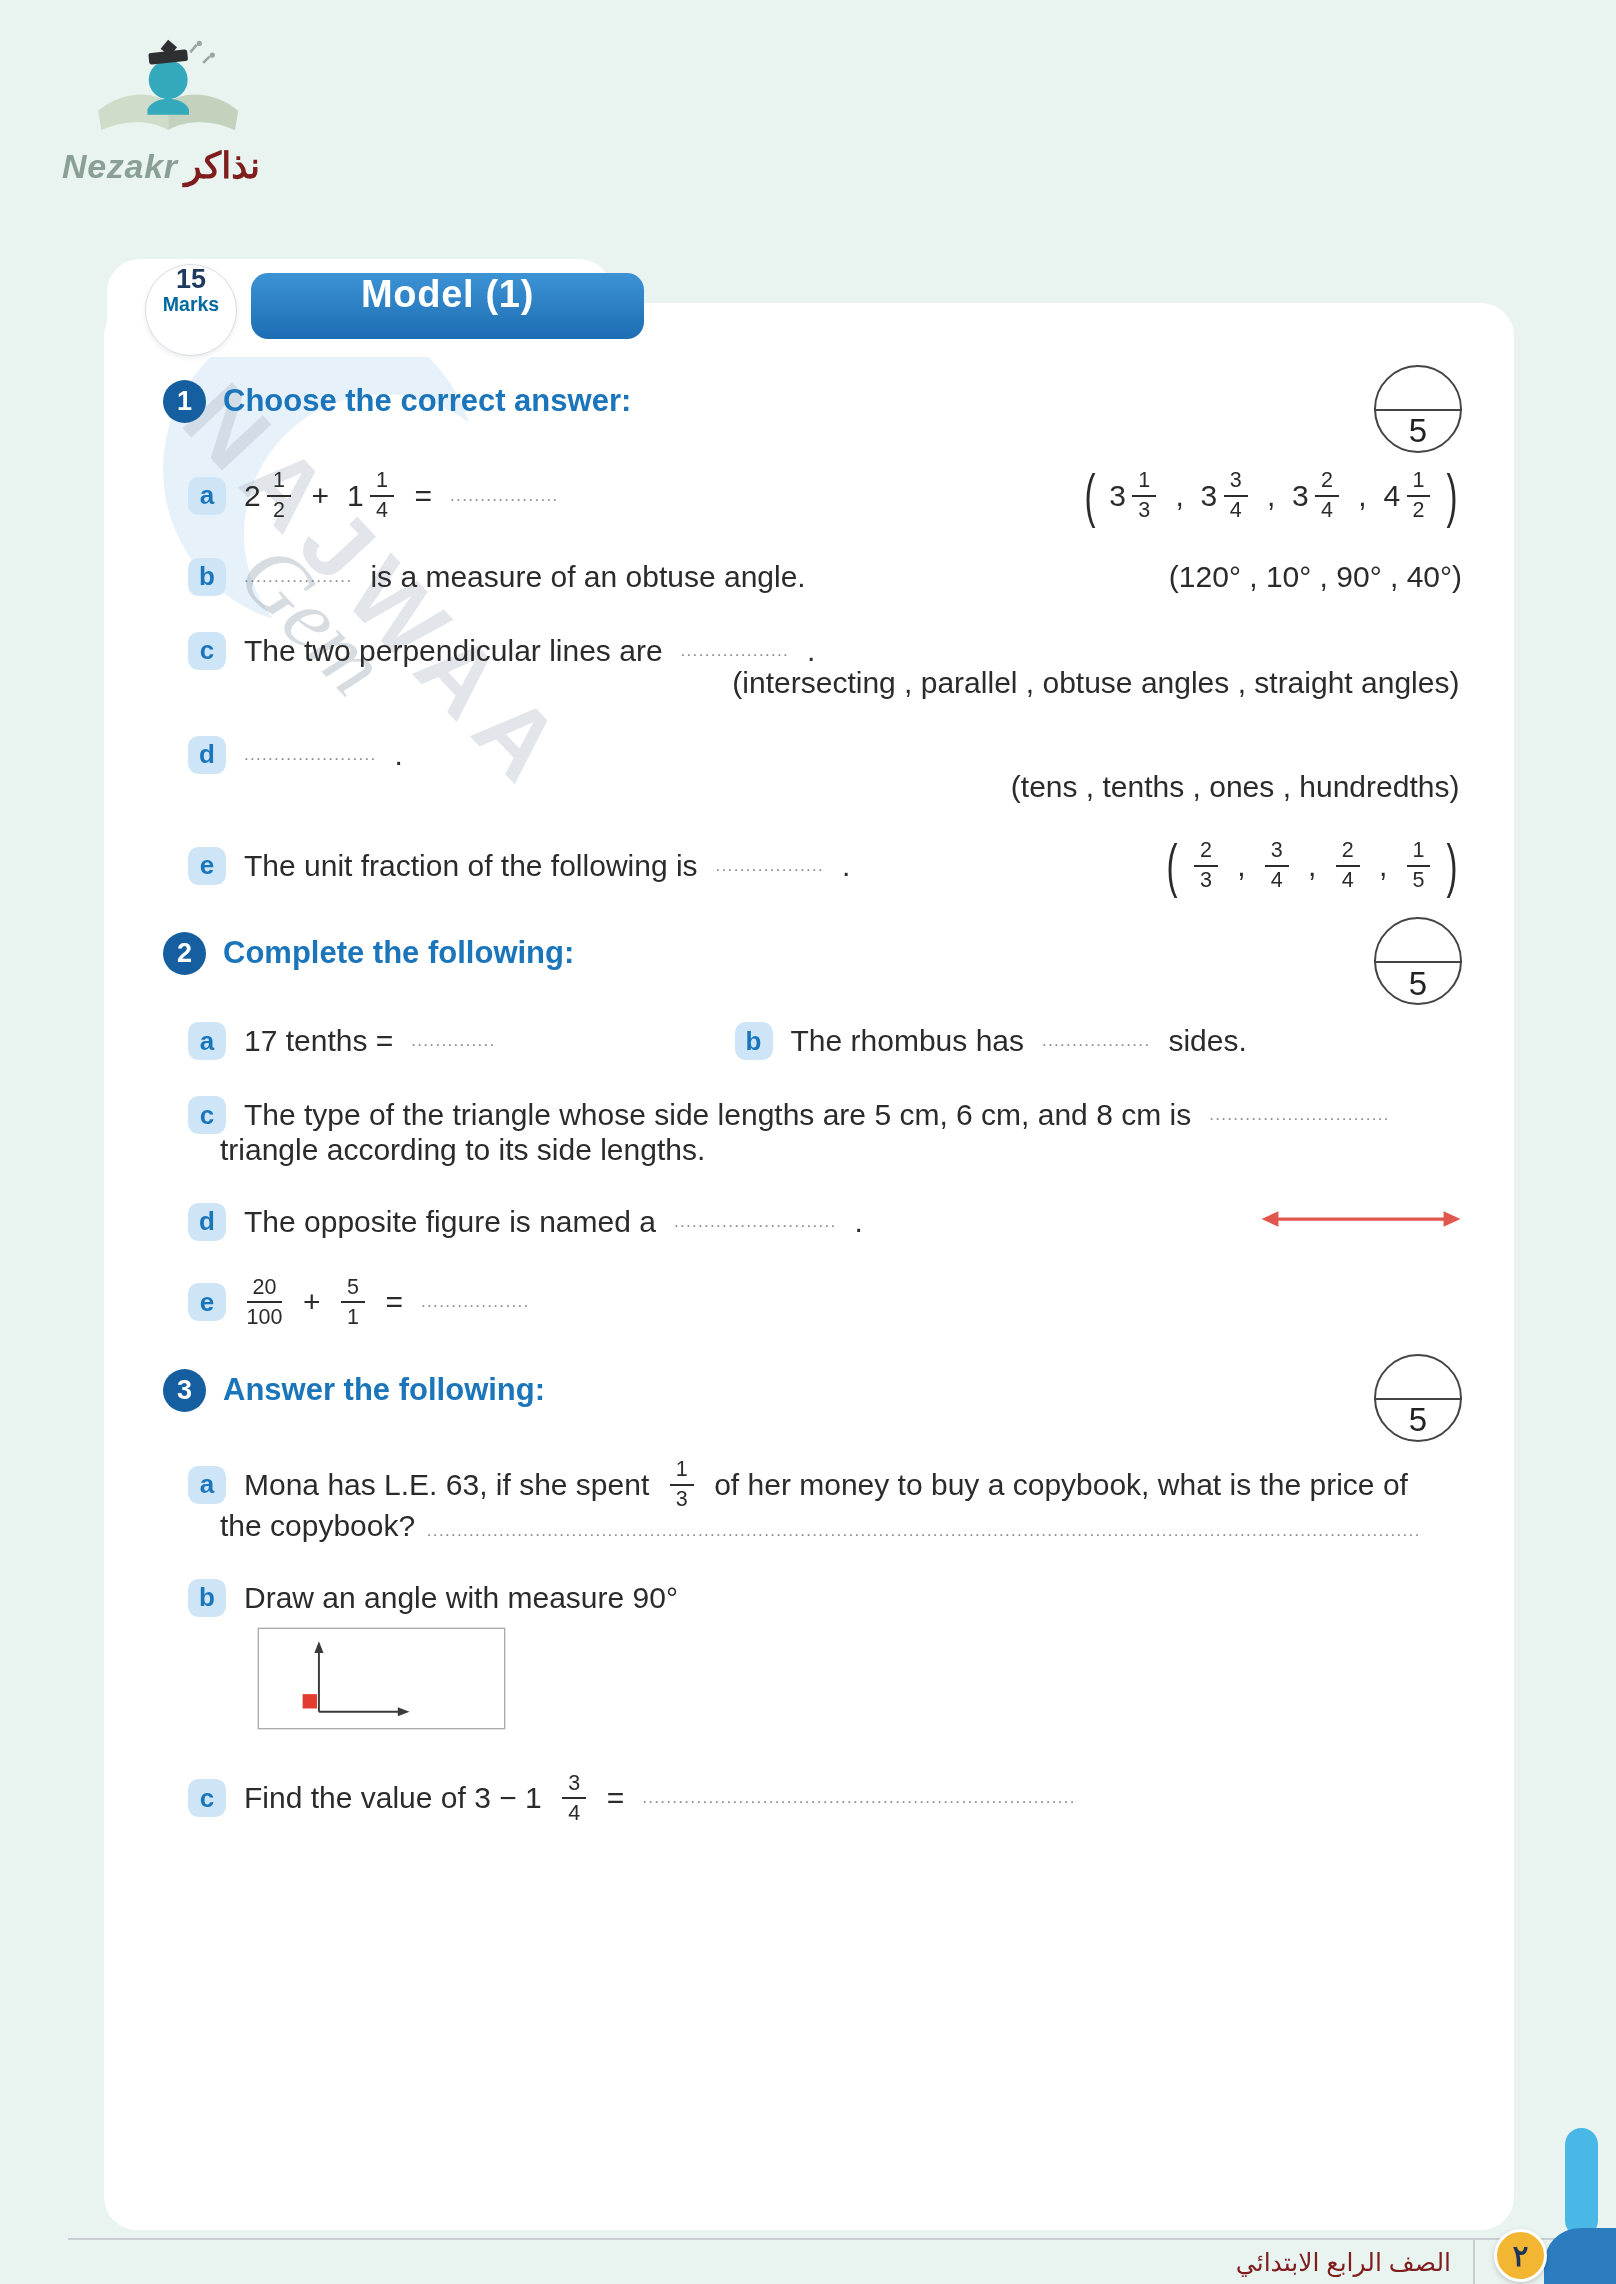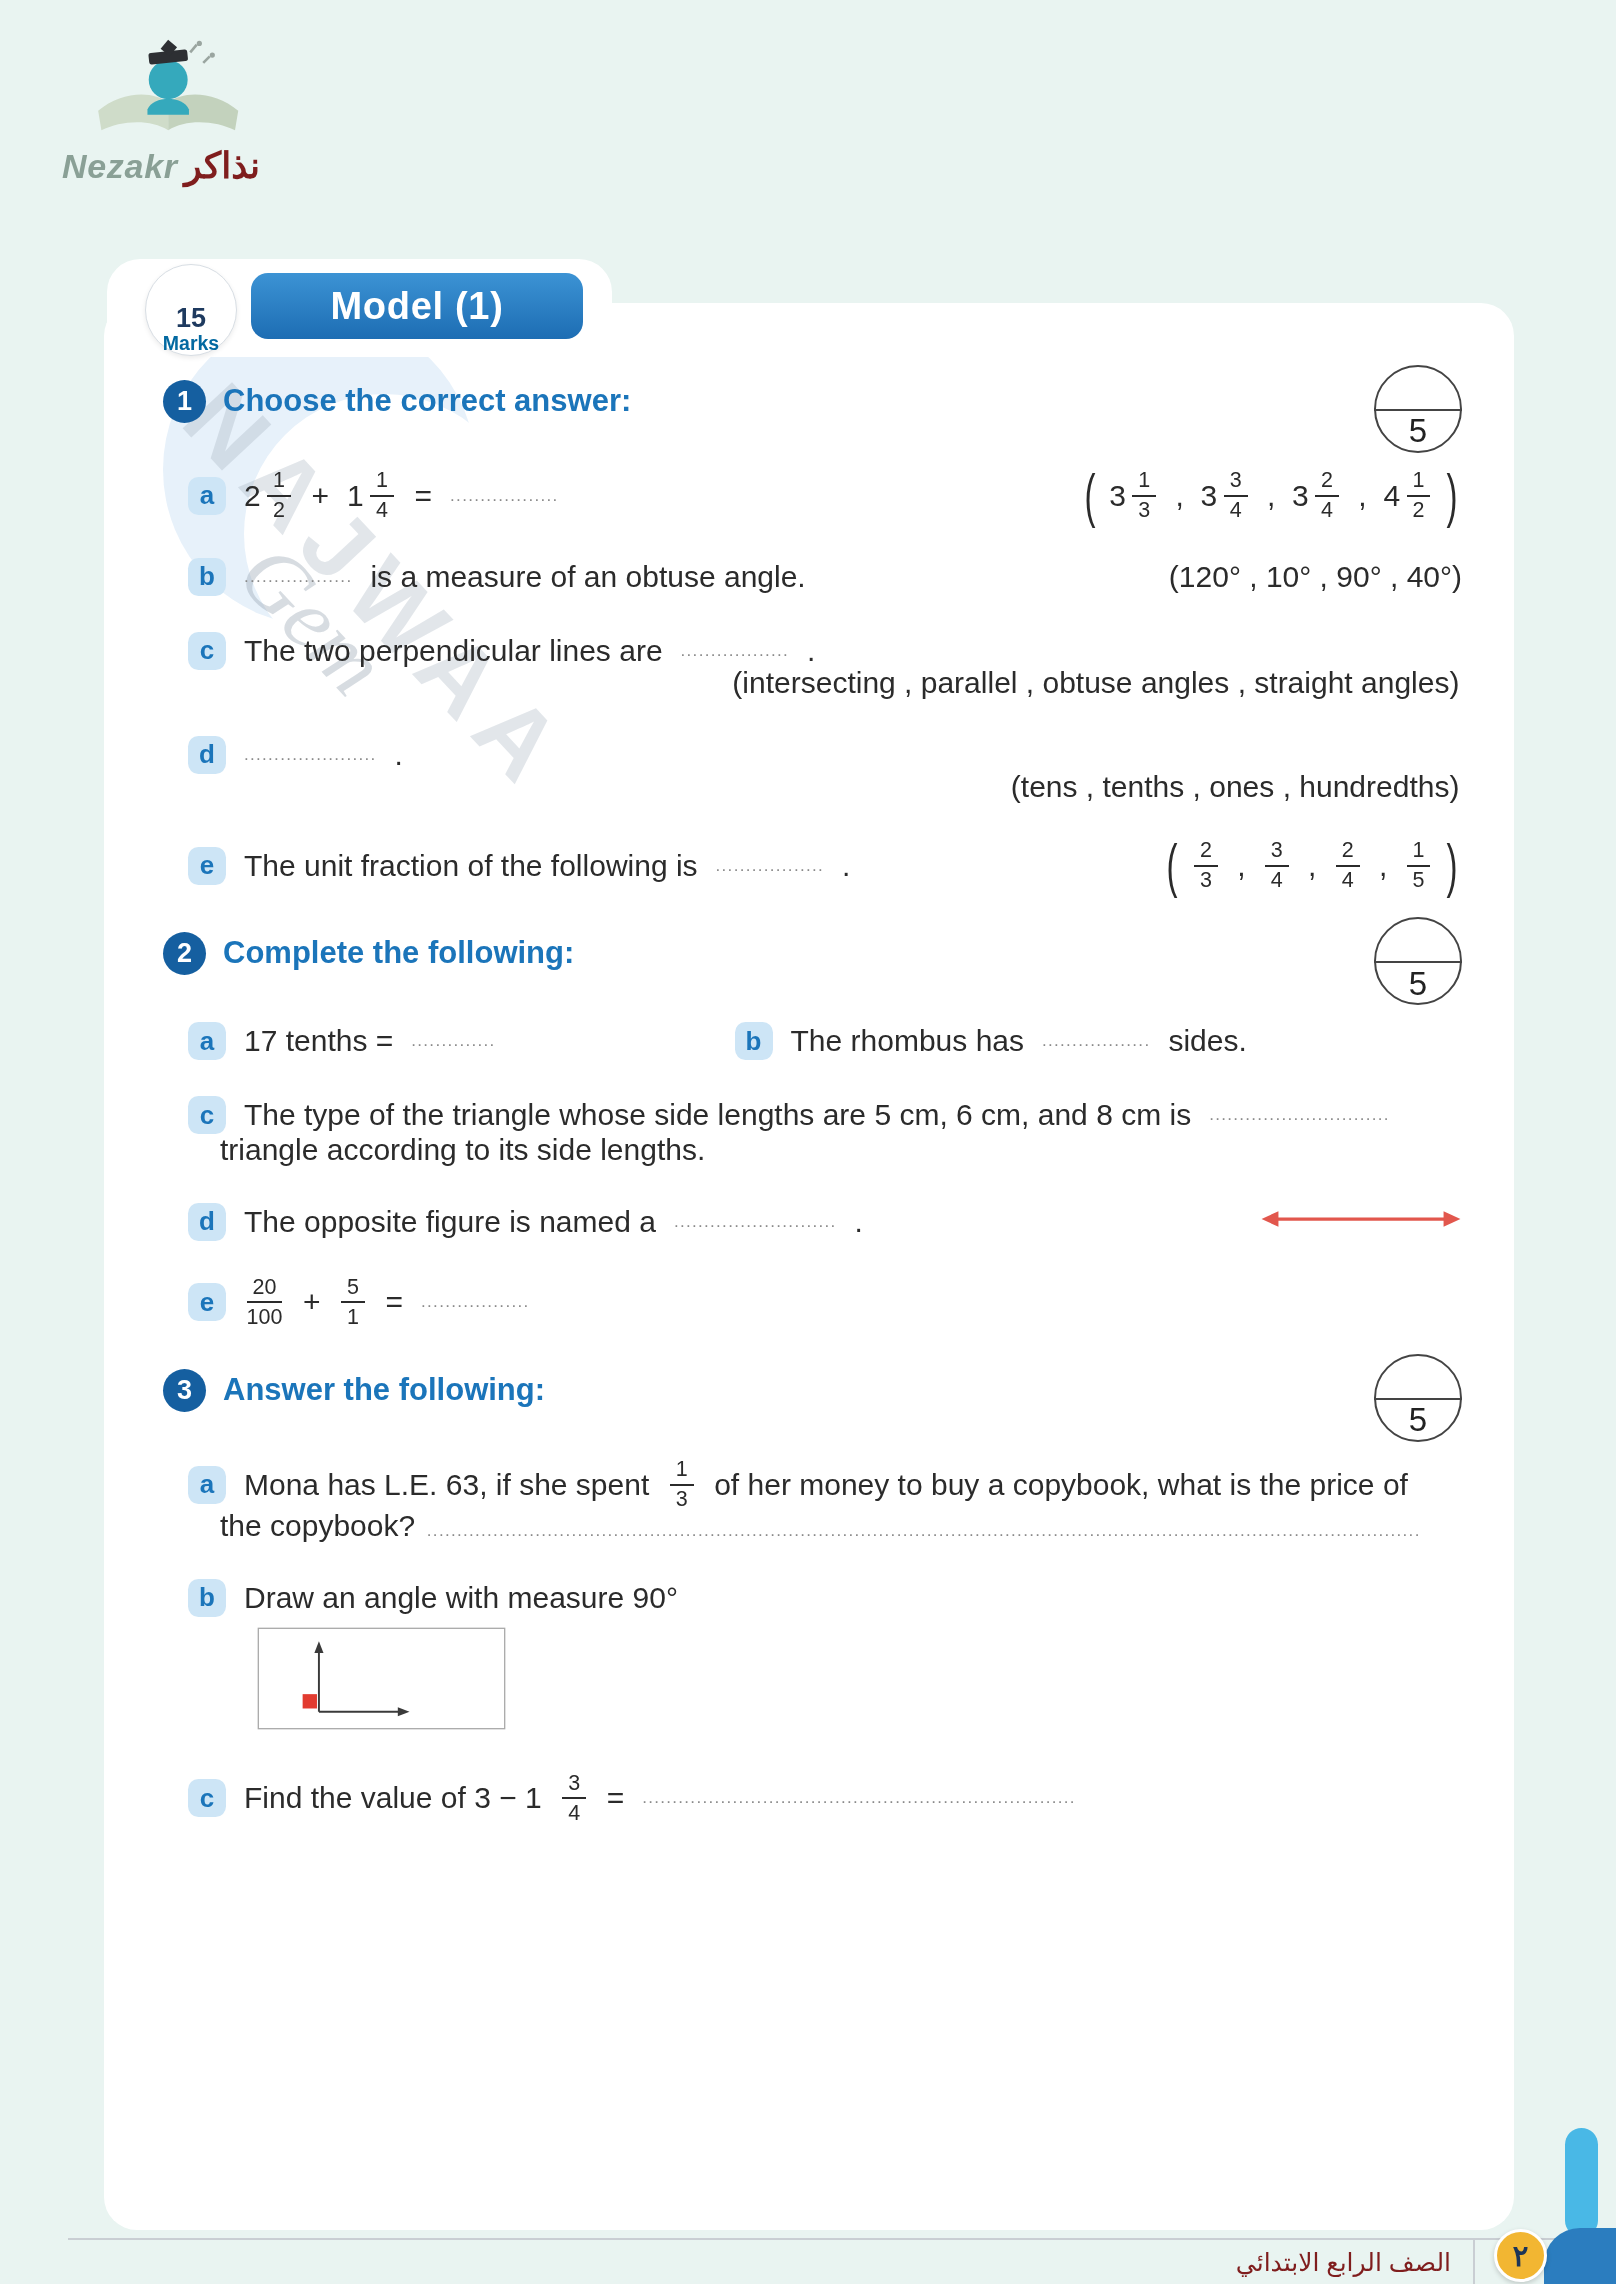--- a/index.html
+++ b/index.html
@@ -9,23 +9,23 @@
 
   
   .logo { position:absolute; left:62px; top:33px; width:221px; }
   .logo-art { position:relative; width:169px; height:107px; margin-left:23px; }
   .logo-text { margin-top:5.2px; display:flex; align-items:baseline; gap:6.5px; }
   .logo-latin { font-size:34px; font-weight:bold; font-style:italic; color:#8aa096; letter-spacing:0.7px; }
   .logo-ar { font-size:36px; font-weight:bold; color:#7f1d1d; }
 
   
   .badge-tab { position:absolute; left:107px; top:259px; width:505px; height:98px; background:#ffffff; border-radius:33px; z-index:3; }
-  .pill { position:absolute; left:251px; top:273px; width:332px; height:66px; background:linear-gradient(180deg,#3c93d4,#1d6db3); border-radius:17px; display:flex; align-items:center; justify-content:center; z-index:4; }
+  .pill { position:absolute; left:251px; top:273px; width:393px; height:66px; background:linear-gradient(180deg,#3c93d4,#1d6db3); border-radius:17px; display:flex; align-items:flex-start; justify-content:center; z-index:4; }
   .pill span { color:#fff; font-size:38px; font-weight:bold; letter-spacing:0.7px; }
-  .marks-circle { position:absolute; left:145px; top:264px; width:92px; height:92px; background:#fff; border:1.3px solid #d8dee4; border-radius:50%; display:flex; flex-direction:column; align-items:center; justify-content:flex-end; z-index:5; box-shadow:0 2px 5.2px rgba(0,0,0,.08); }
+  .marks-circle { position:absolute; left:145px; top:264px; width:92px; height:92px; background:#fff; border:1.3px solid #d8dee4; border-radius:50%; display:flex; flex-direction:column; align-items:center; justify-content:flex-start; z-index:5; box-shadow:0 2px 5.2px rgba(0,0,0,.08); }
   .marks-val { font-size:27px; font-weight:bold; color:#1e3a5f; line-height:1.05; }
   .marks-lbl { font-size:19.5px; font-weight:bold; color:#0369a1; }
 
   
   .card { position:absolute; left:104px; top:303px; width:1410px; height:1927px; background:#ffffff; border-radius:33px; z-index:2; overflow:hidden; }
   .wm-circle { position:absolute; left:59px; top:9.8px; width:313px; height:313px; border-radius:50%; background:#e7f1fa; z-index:0; }
   .wm-circle-inner { position:absolute; left:140px; top:91px; width:280px; height:280px; border-radius:50%; background:#ffffff; z-index:0; }
   .wm-text { position:absolute; left:140px; top:59px; transform:rotate(47deg); transform-origin:left top; font-size:98px; font-weight:bold; letter-spacing:14.3px; color:rgba(158,172,186,.30); z-index:0; white-space:nowrap; }
   .wm-sub { position:absolute; left:189px; top:221px; transform:rotate(47deg); transform-origin:left top; font-family:"Liberation Serif", serif; font-style:italic; font-size:88px; color:rgba(150,162,175,.38); z-index:0; }
 

